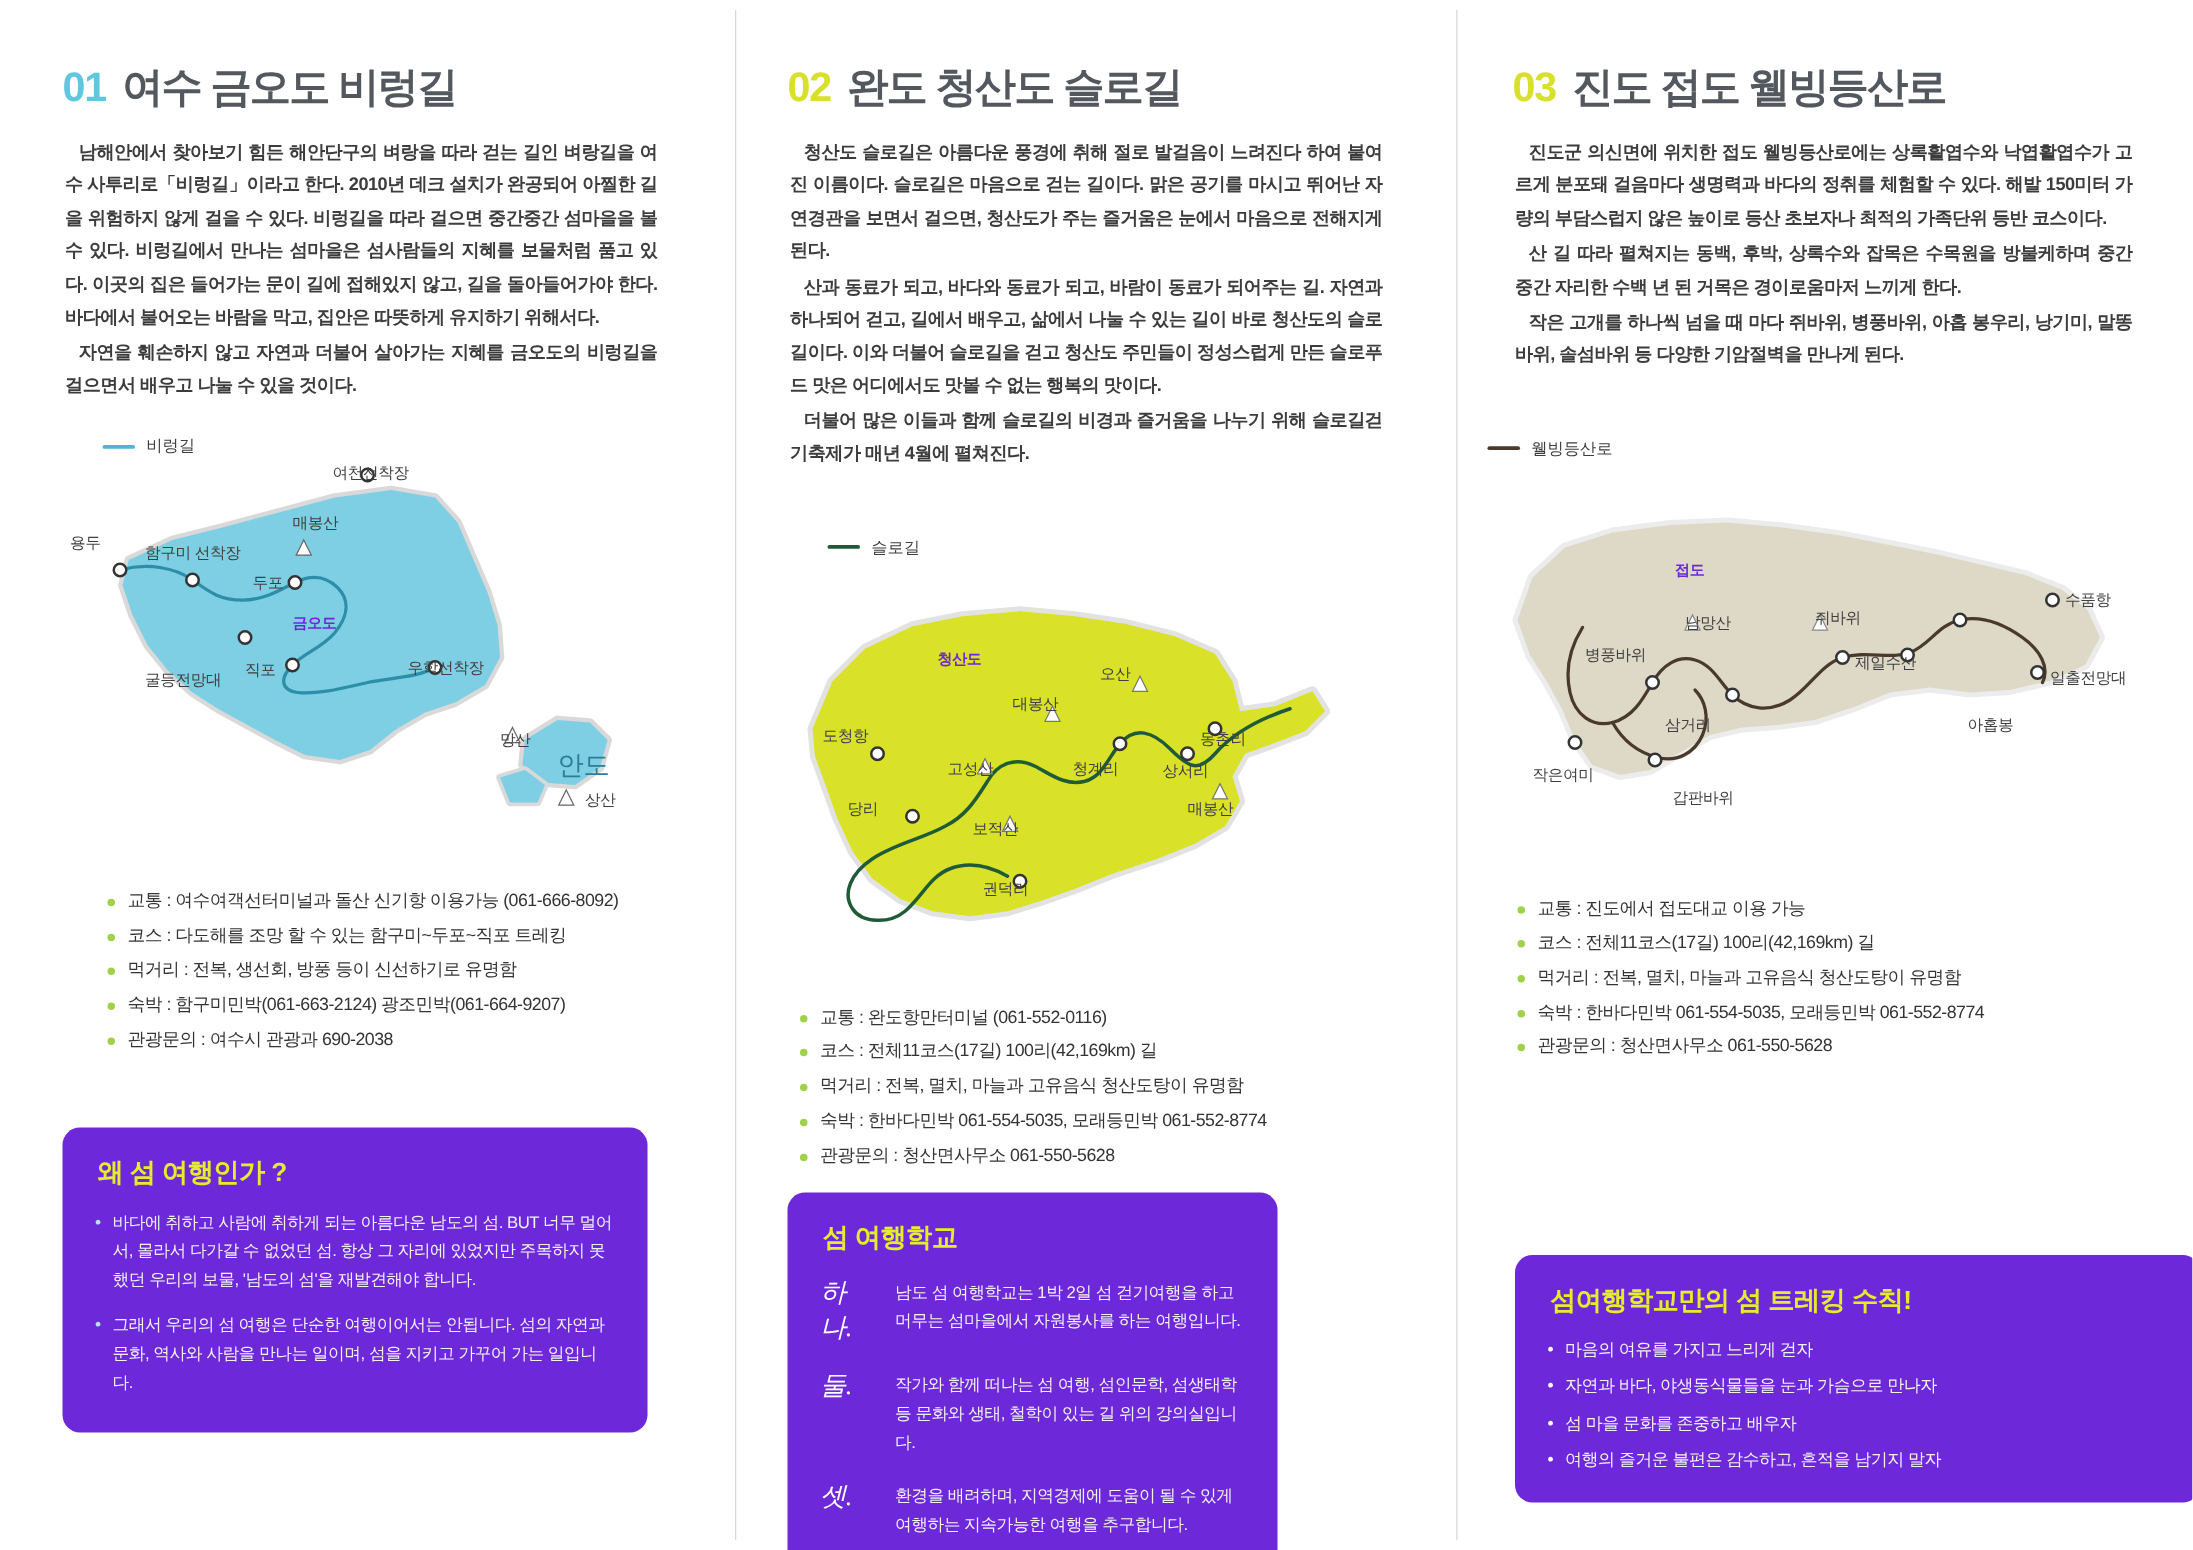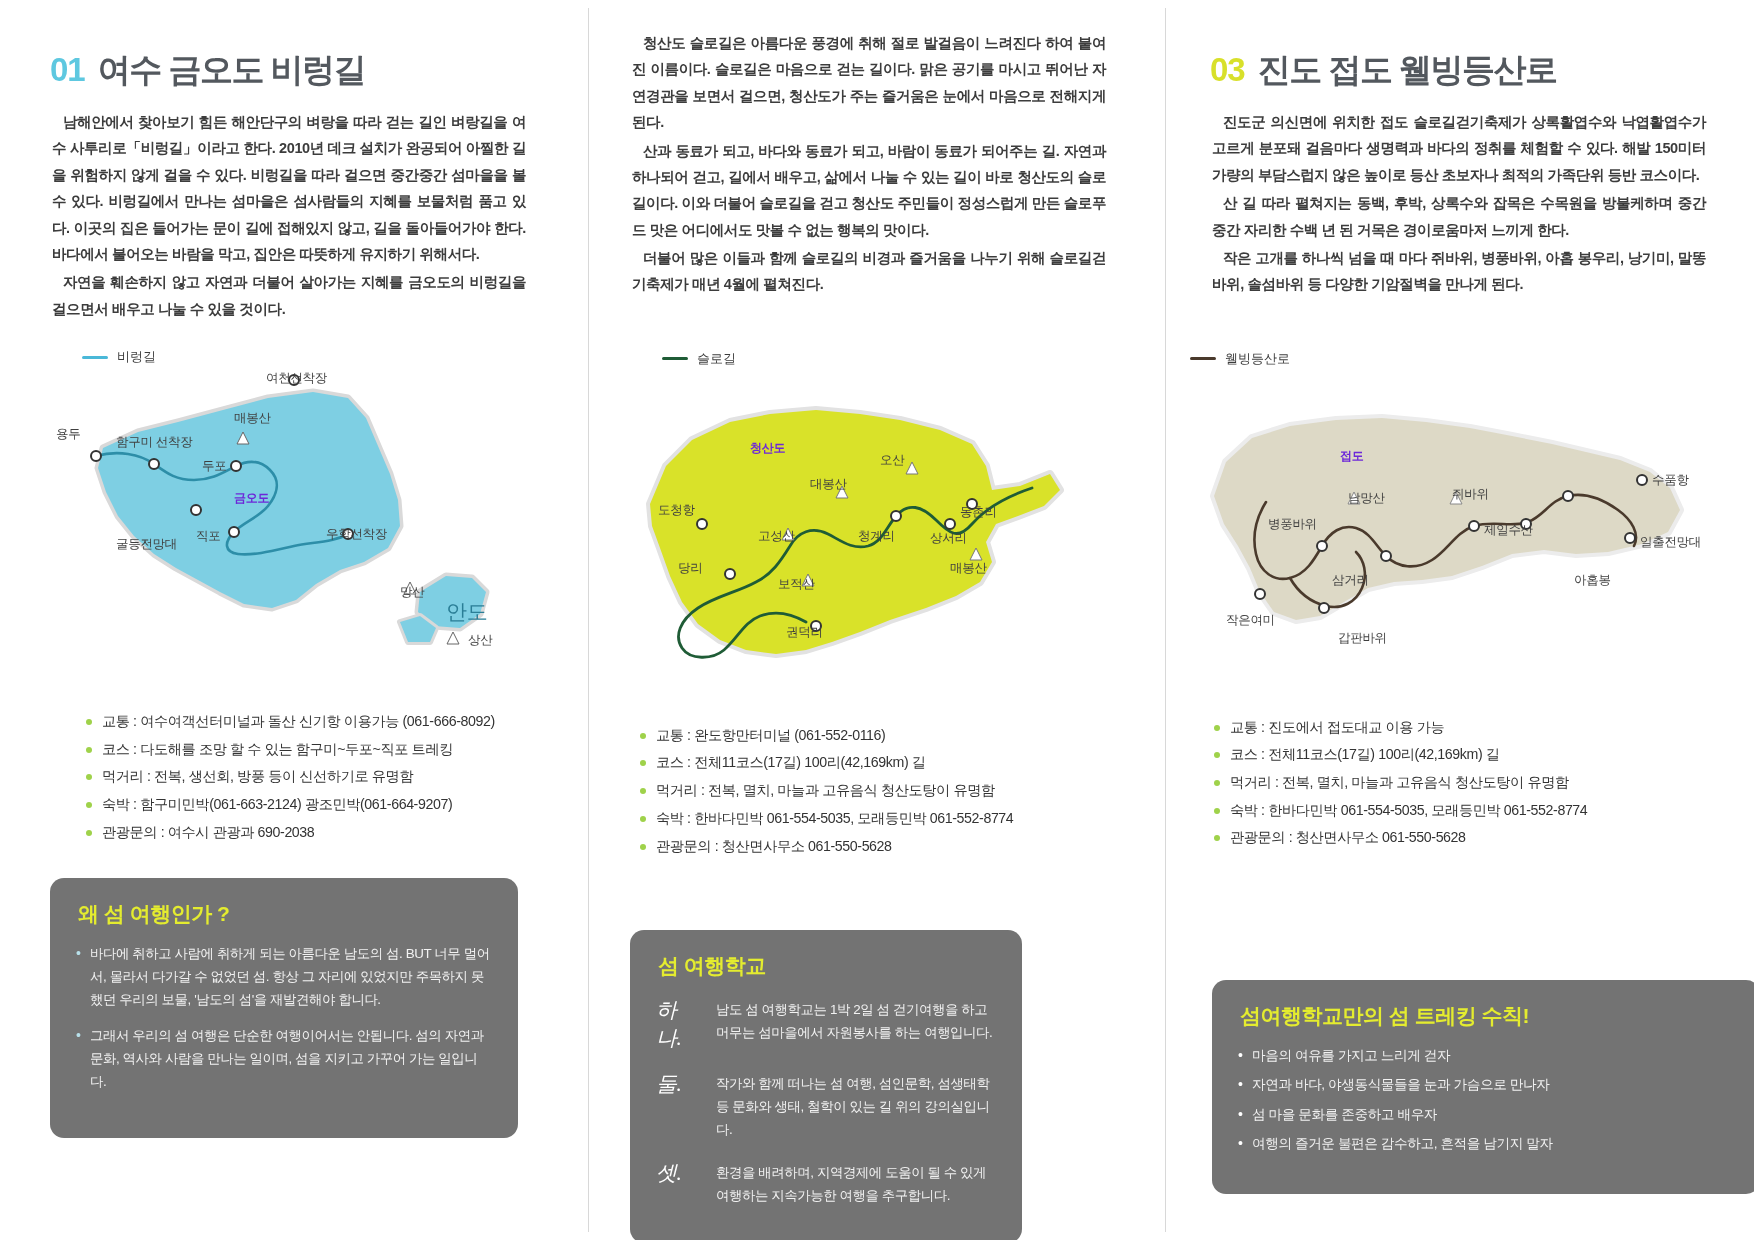--- a/index.html
+++ b/index.html
@@ -129,24 +129,25 @@
     left: 0; top: 11px;
     width: 6px; height: 6px;
     border-radius: 50%;
   }
   .info-1 li:before { background: #9fd24a; }
   .info-2 li:before { background: #9fd24a; }
   .info-3 li:before { background: #9fd24a; }
 
   
   .panel {
-    background: #737373;
+    background: #6d28d9;
     border-radius: 14px;
     color: #fff;
-    padding: 20px 26px 32px 26px;
+    padding: 20px 26px 16px 26px;
+    margin-top: 24px;
   }
   .panel-title {
     font-size: 21px;
     font-weight: bold;
     color: #e4ec2f;
     margin: 2px 0 14px 2px;
     letter-spacing: -0.5px;
   }
   .panel ul {
     list-style: none;
@@ -292,20 +293,24 @@
 
   <div class="panel panel-1">
     <div class="panel-title">왜 섬 여행인가 ?</div>
     <ul>
       <li>바다에 취하고 사람에 취하게 되는 아름다운 남도의 섬. BUT 너무 멀어서, 몰라서 다가갈 수 없었던 섬. 항상 그 자리에 있었지만 주목하지 못했던 우리의 보물, '남도의 섬'을 재발견해야 합니다.</li>
       <li>그래서 우리의 섬 여행은 단순한 여행이어서는 안됩니다. 섬의 자연과 문화, 역사와 사람을 만나는 일이며, 섬을 지키고 가꾸어 가는 일입니다.</li>
     </ul>
   </div>
 
   <div class="col col-2 c2">
+    <div class="heading">
+      <span class="h-num">02</span>
+      <span class="h-title">완도 청산도 슬로길</span>
+    </div>
     <div class="body-text">
       <p>청산도 슬로길은 아름다운 풍경에 취해 절로 발걸음이 느려진다 하여 붙여진 이름이다. 슬로길은 마음으로 걷는 길이다. 맑은 공기를 마시고 뛰어난 자연경관을 보면서 걸으면, 청산도가 주는 즐거움은 눈에서 마음으로 전해지게 된다.</p>
       <p>산과 동료가 되고, 바다와 동료가 되고, 바람이 동료가 되어주는 길. 자연과 하나되어 걷고, 길에서 배우고, 삶에서 나눌 수 있는 길이 바로 청산도의 슬로길이다. 이와 더불어 슬로길을 걷고 청산도 주민들이 정성스럽게 만든 슬로푸드 맛은 어디에서도 맛볼 수 없는 행복의 맛이다.</p>
       <p>더불어 많은 이들과 함께 슬로길의 비경과 즐거움을 나누기 위해 슬로길걷기축제가 매년 4월에 펼쳐진다.</p>
     </div>
 
     <div class="legend legend-2" style="margin-top:52px;">
       <span class="swatch"></span>
       <span>슬로길</span>
     </div>
@@ -378,21 +383,21 @@
       <span class="num-txt">환경을 배려하며, 지역경제에 도움이 될 수 있게 여행하는 지속가능한 여행을 추구합니다.</span>
     </div>
   </div>
 
   <div class="col col-3 c3">
     <div class="heading">
       <span class="h-num">03</span>
       <span class="h-title">진도 접도 웰빙등산로</span>
     </div>
     <div class="body-text">
-      <p>진도군 의신면에 위치한 접도 슬로길걷기축제가 상록활엽수와 낙엽활엽수가 고르게 분포돼 걸음마다 생명력과 바다의 정취를 체험할 수 있다. 해발 150미터 가량의 부담스럽지 않은 높이로 등산 초보자나 최적의 가족단위 등반 코스이다.</p>
+      <p>진도군 의신면에 위치한 접도 웰빙등산로에는 상록활엽수와 낙엽활엽수가 고르게 분포돼 걸음마다 생명력과 바다의 정취를 체험할 수 있다. 해발 150미터 가량의 부담스럽지 않은 높이로 등산 초보자나 최적의 가족단위 등반 코스이다.</p>
       <p>산 길 따라 펼쳐지는 동백, 후박, 상록수와 잡목은 수목원을 방불케하며 중간 중간 자리한 수백 년 된 거목은 경이로움마저 느끼게 한다.</p>
       <p>작은 고개를 하나씩 넘을 때 마다 쥐바위, 병풍바위, 아홉 봉우리, 낭기미, 말똥바위, 솔섬바위 등 다양한 기암절벽을 만나게 된다.</p>
     </div>
 
     <div class="legend legend-3" style="margin-top:52px;margin-left:-10px;">
       <span class="swatch"></span>
       <span>웰빙등산로</span>
     </div>
 
     <div class="map-wrap" style="margin-left:-10px;margin-top:8px;">

